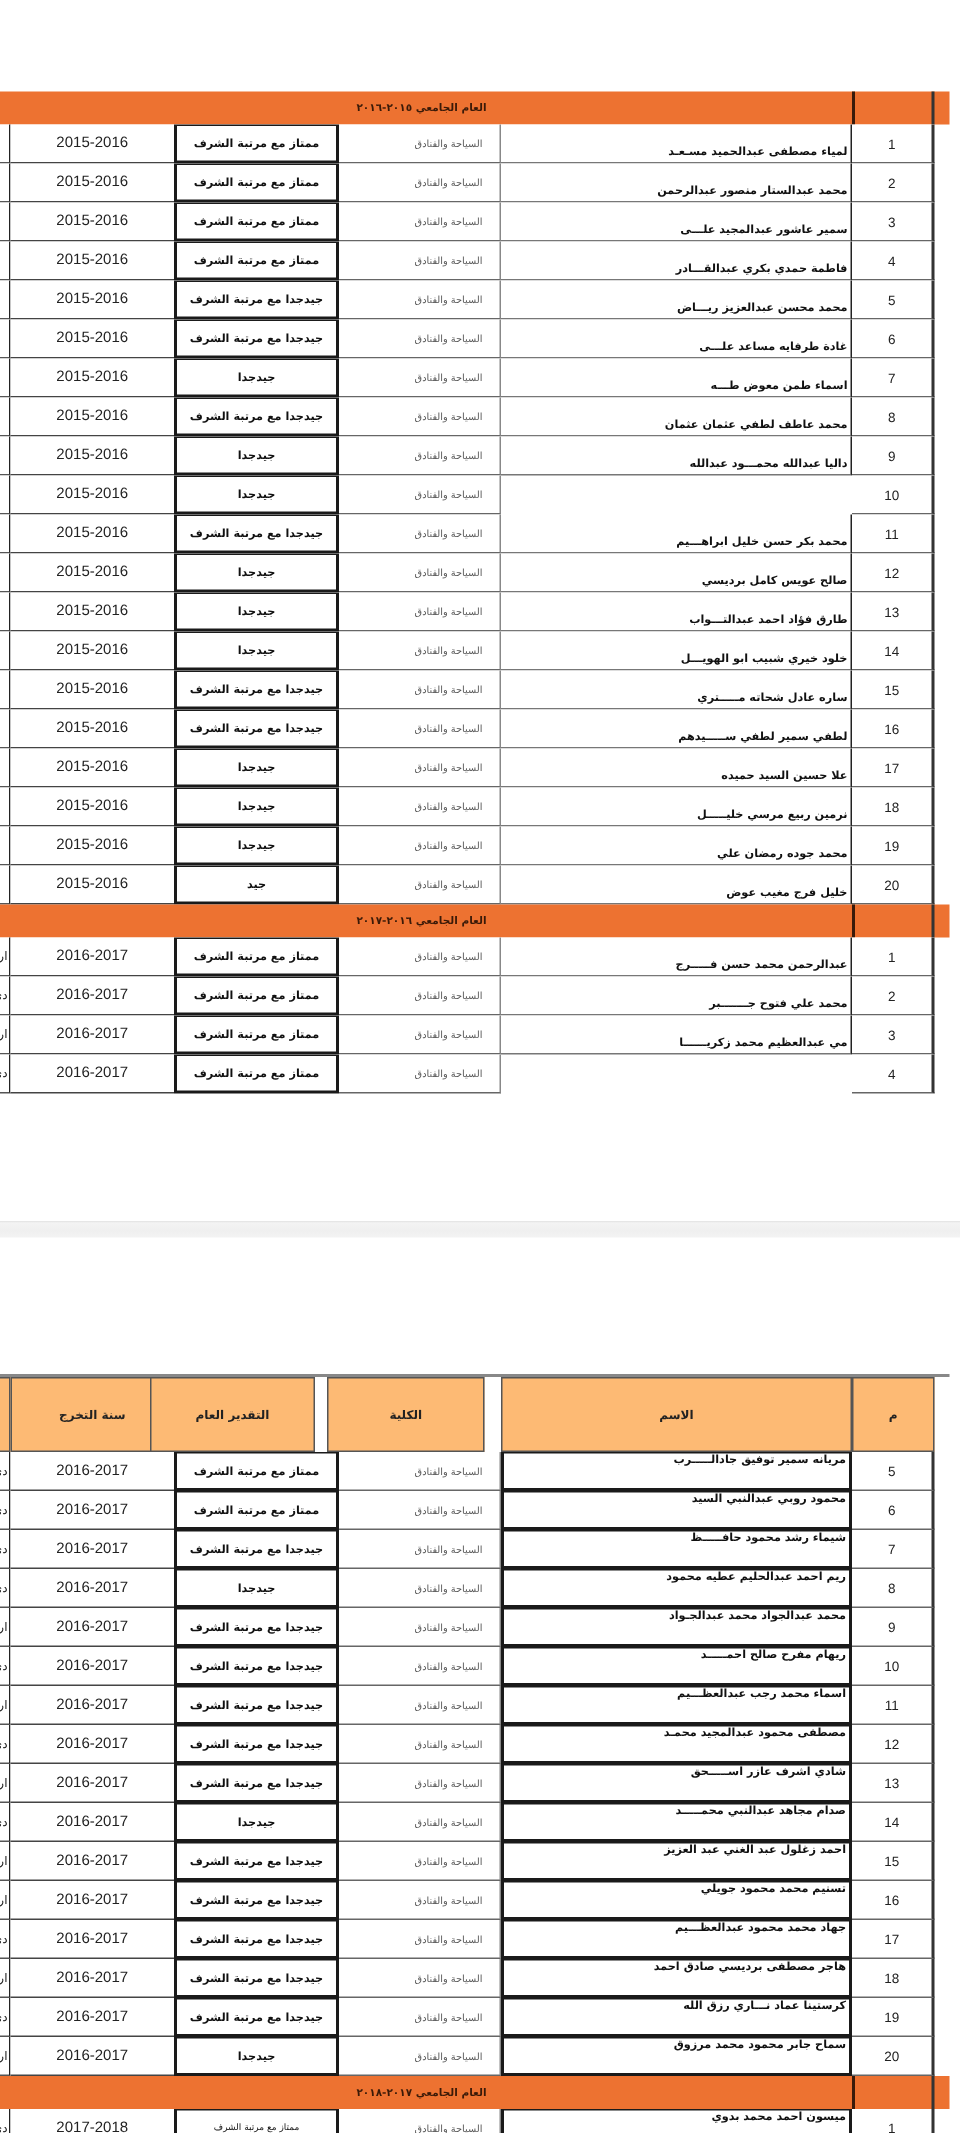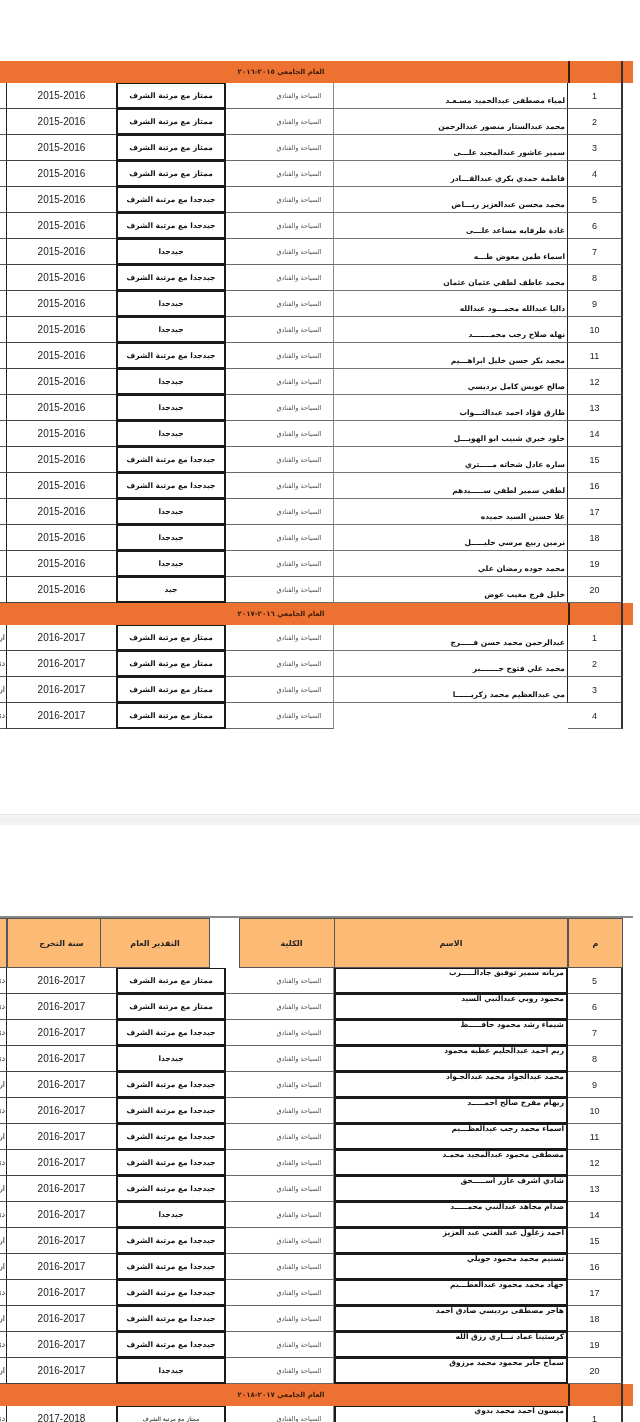--- a/index.html
+++ b/index.html
@@ -163,21 +163,20 @@
         <div class="c c-grade">جيدجدا</div>
         <div class="c c-fac">السياحة والفنادق</div>
         <div class="c c-name">داليا عبدالله محمـــود عبدالله</div>
         <div class="c c-num">9</div>
       </div>
       <div class="row">
         <div class="c c-edge"></div>
         <div class="c c-year">2015-2016</div>
         <div class="c c-grade">جيدجدا</div>
         <div class="c c-fac">السياحة والفنادق</div>
-        <div class="c c-name">نهله صلاح رجب محمـــــــد</div>
         <div class="c c-num">10</div>
       </div>
       <div class="row">
         <div class="c c-edge"></div>
         <div class="c c-year">2015-2016</div>
         <div class="c c-grade">جيدجدا مع مرتبة الشرف</div>
         <div class="c c-fac">السياحة والفنادق</div>
         <div class="c c-name">محمد بكر حسن خليل ابراهـــيم</div>
         <div class="c c-num">11</div>
       </div>
@@ -292,21 +291,21 @@
 </div>
 
 <div class="separator"></div>
 
 <div class="page page2">
   <div class="tbl p2" id="tbl2" style="top:91px;">
       <div class="col-header">
         <div class="c" style="left: 0px; width: 13px;"></div>
         <div class="c" style="left: 13px; width: 109px;">سنة التخرج</div>
         <div class="c" style="left: 106px; width: 110px;">التقدير العام</div>
-        <div class="c" style="left: 245px; width: 105px; text-align: center;">الكلية</div>
+        <div class="c" style="left: 224px; width: 105px; text-align: center;">الكلية</div>
         <div class="c" style="left: 340px; width: 234px;">الاسم</div>
         <div class="c" style="left: 574px; width: 55px;">م</div>
       </div>
       <div class="row">
         <div class="c c-edge">دي</div>
         <div class="c c-year">2016-2017</div>
         <div class="c c-grade">ممتاز مع مرتبة الشرف</div>
         <div class="c c-fac">السياحة والفنادق</div>
         <div class="c c-name">مريانه سمير توفيق جادالـــــرب</div>
         <div class="c c-num">5</div>

